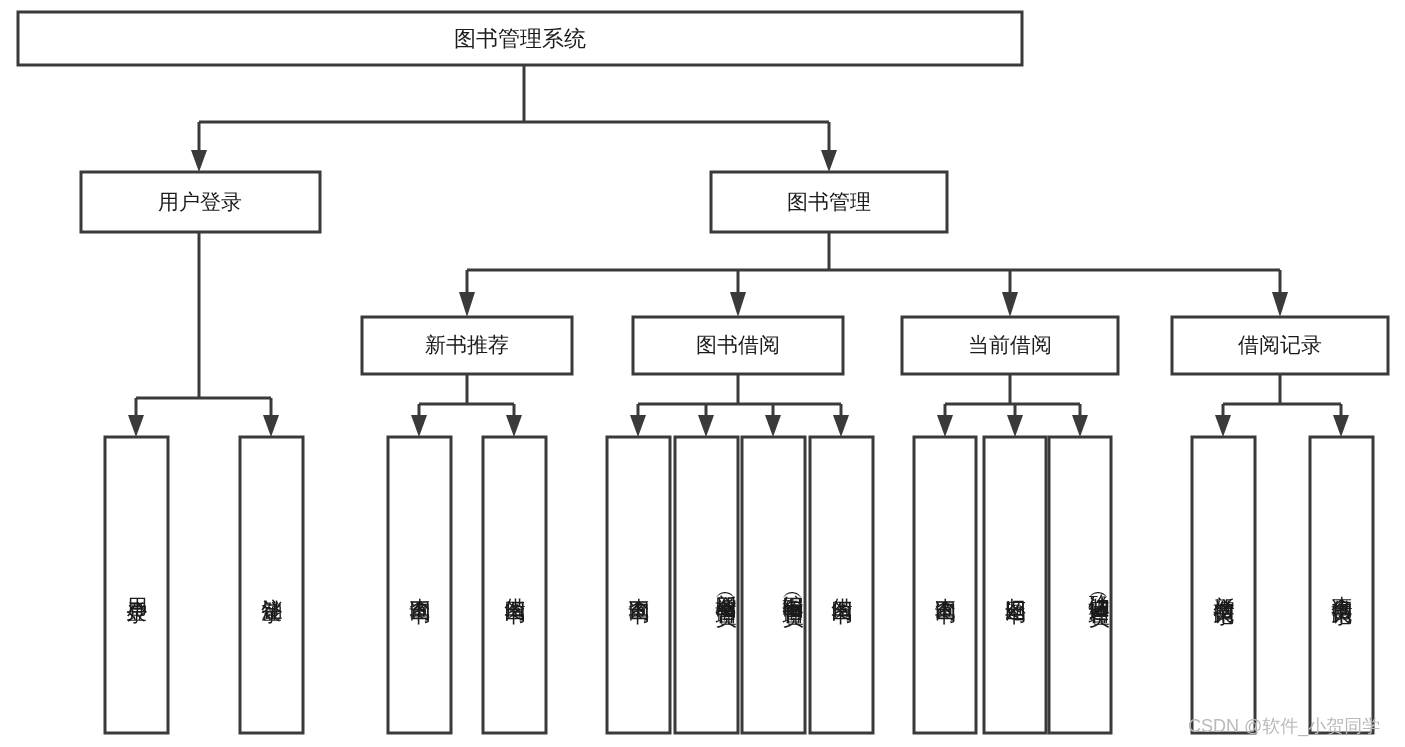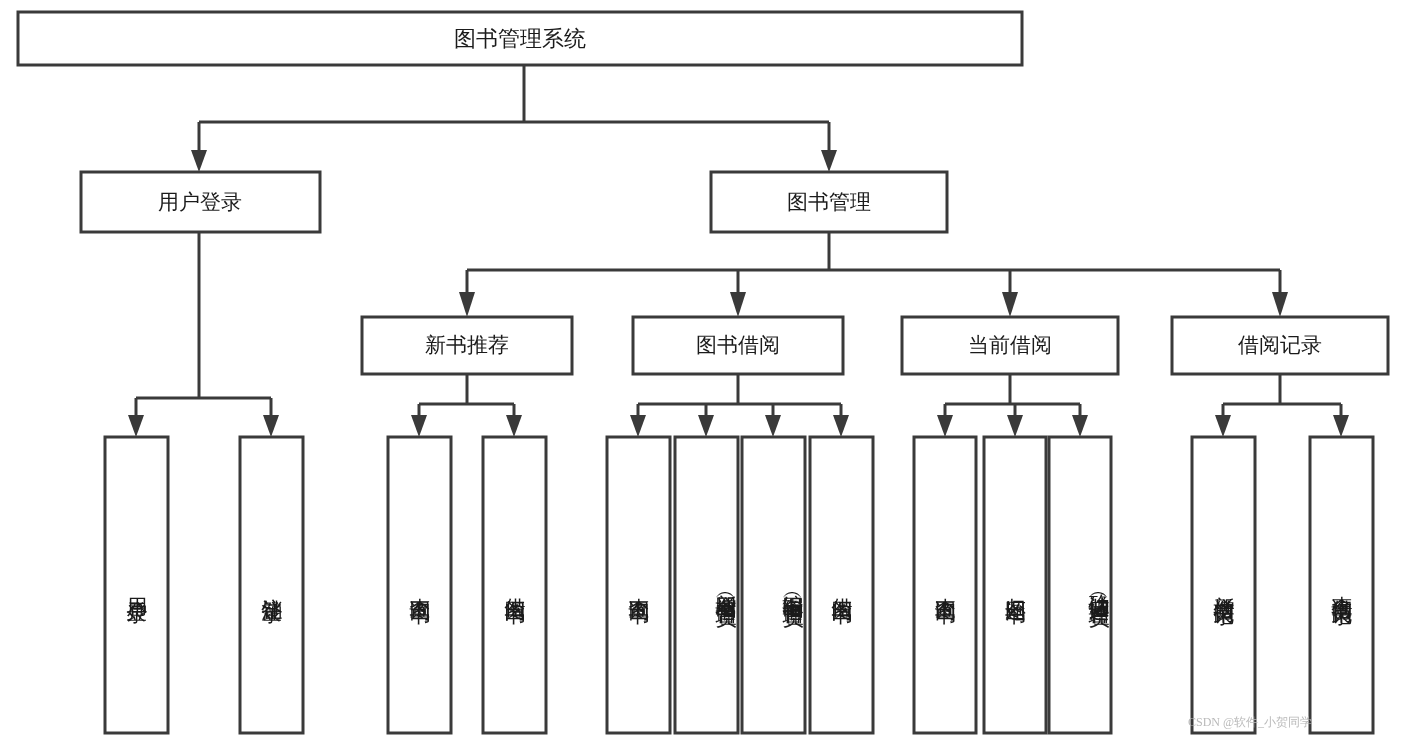--- a/index.html
+++ b/index.html
@@ -71,22 +71,22 @@
     letter-spacing: 2px;
     color: #1b1b1b;
     white-space: nowrap;
     pointer-events: none;
     user-select: none;
   }
   .watermark {
     position: absolute;
     left: 1188px;
     top: 714px;
-    font-family: Liberation Serif, serif;
-    font-size: 12px;
+    font-family: Liberation Sans, sans-serif;
+    font-size: 18px;
     color: #b9b9b9;
     white-space: nowrap;
     user-select: none;
   }
 </style>
 </head>
 <body>
 
 <div id="diagram-root">
 

